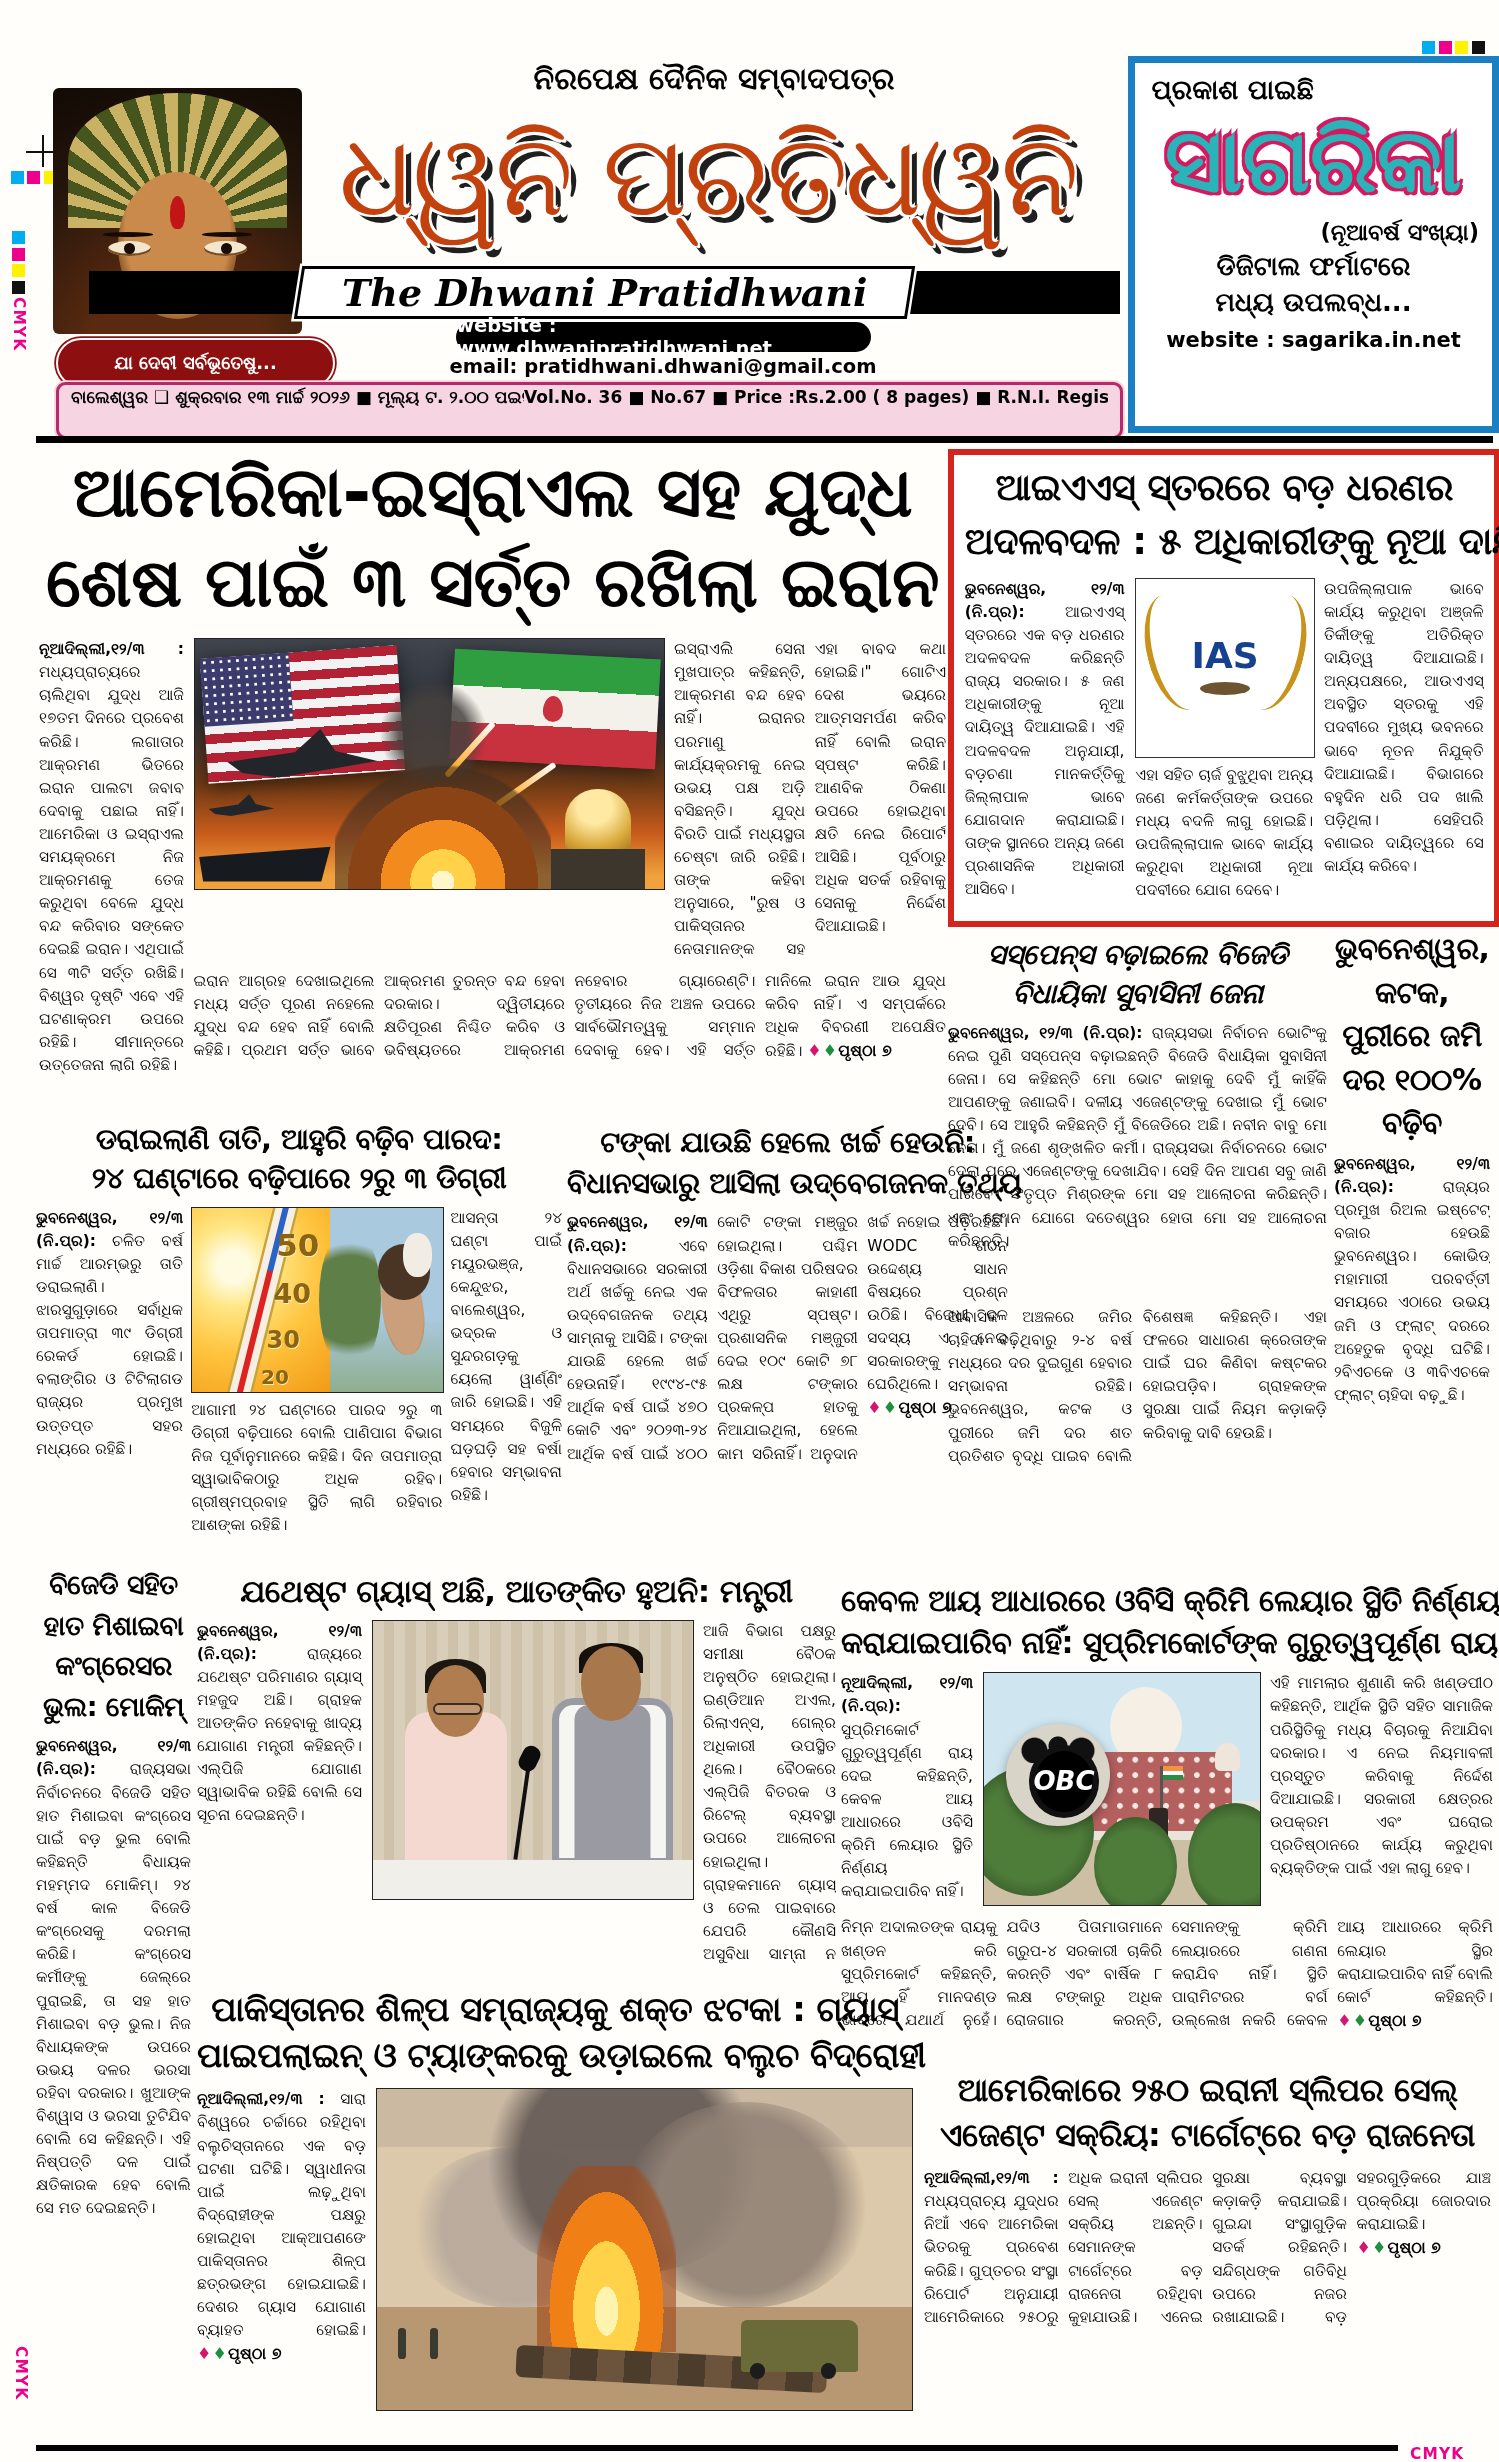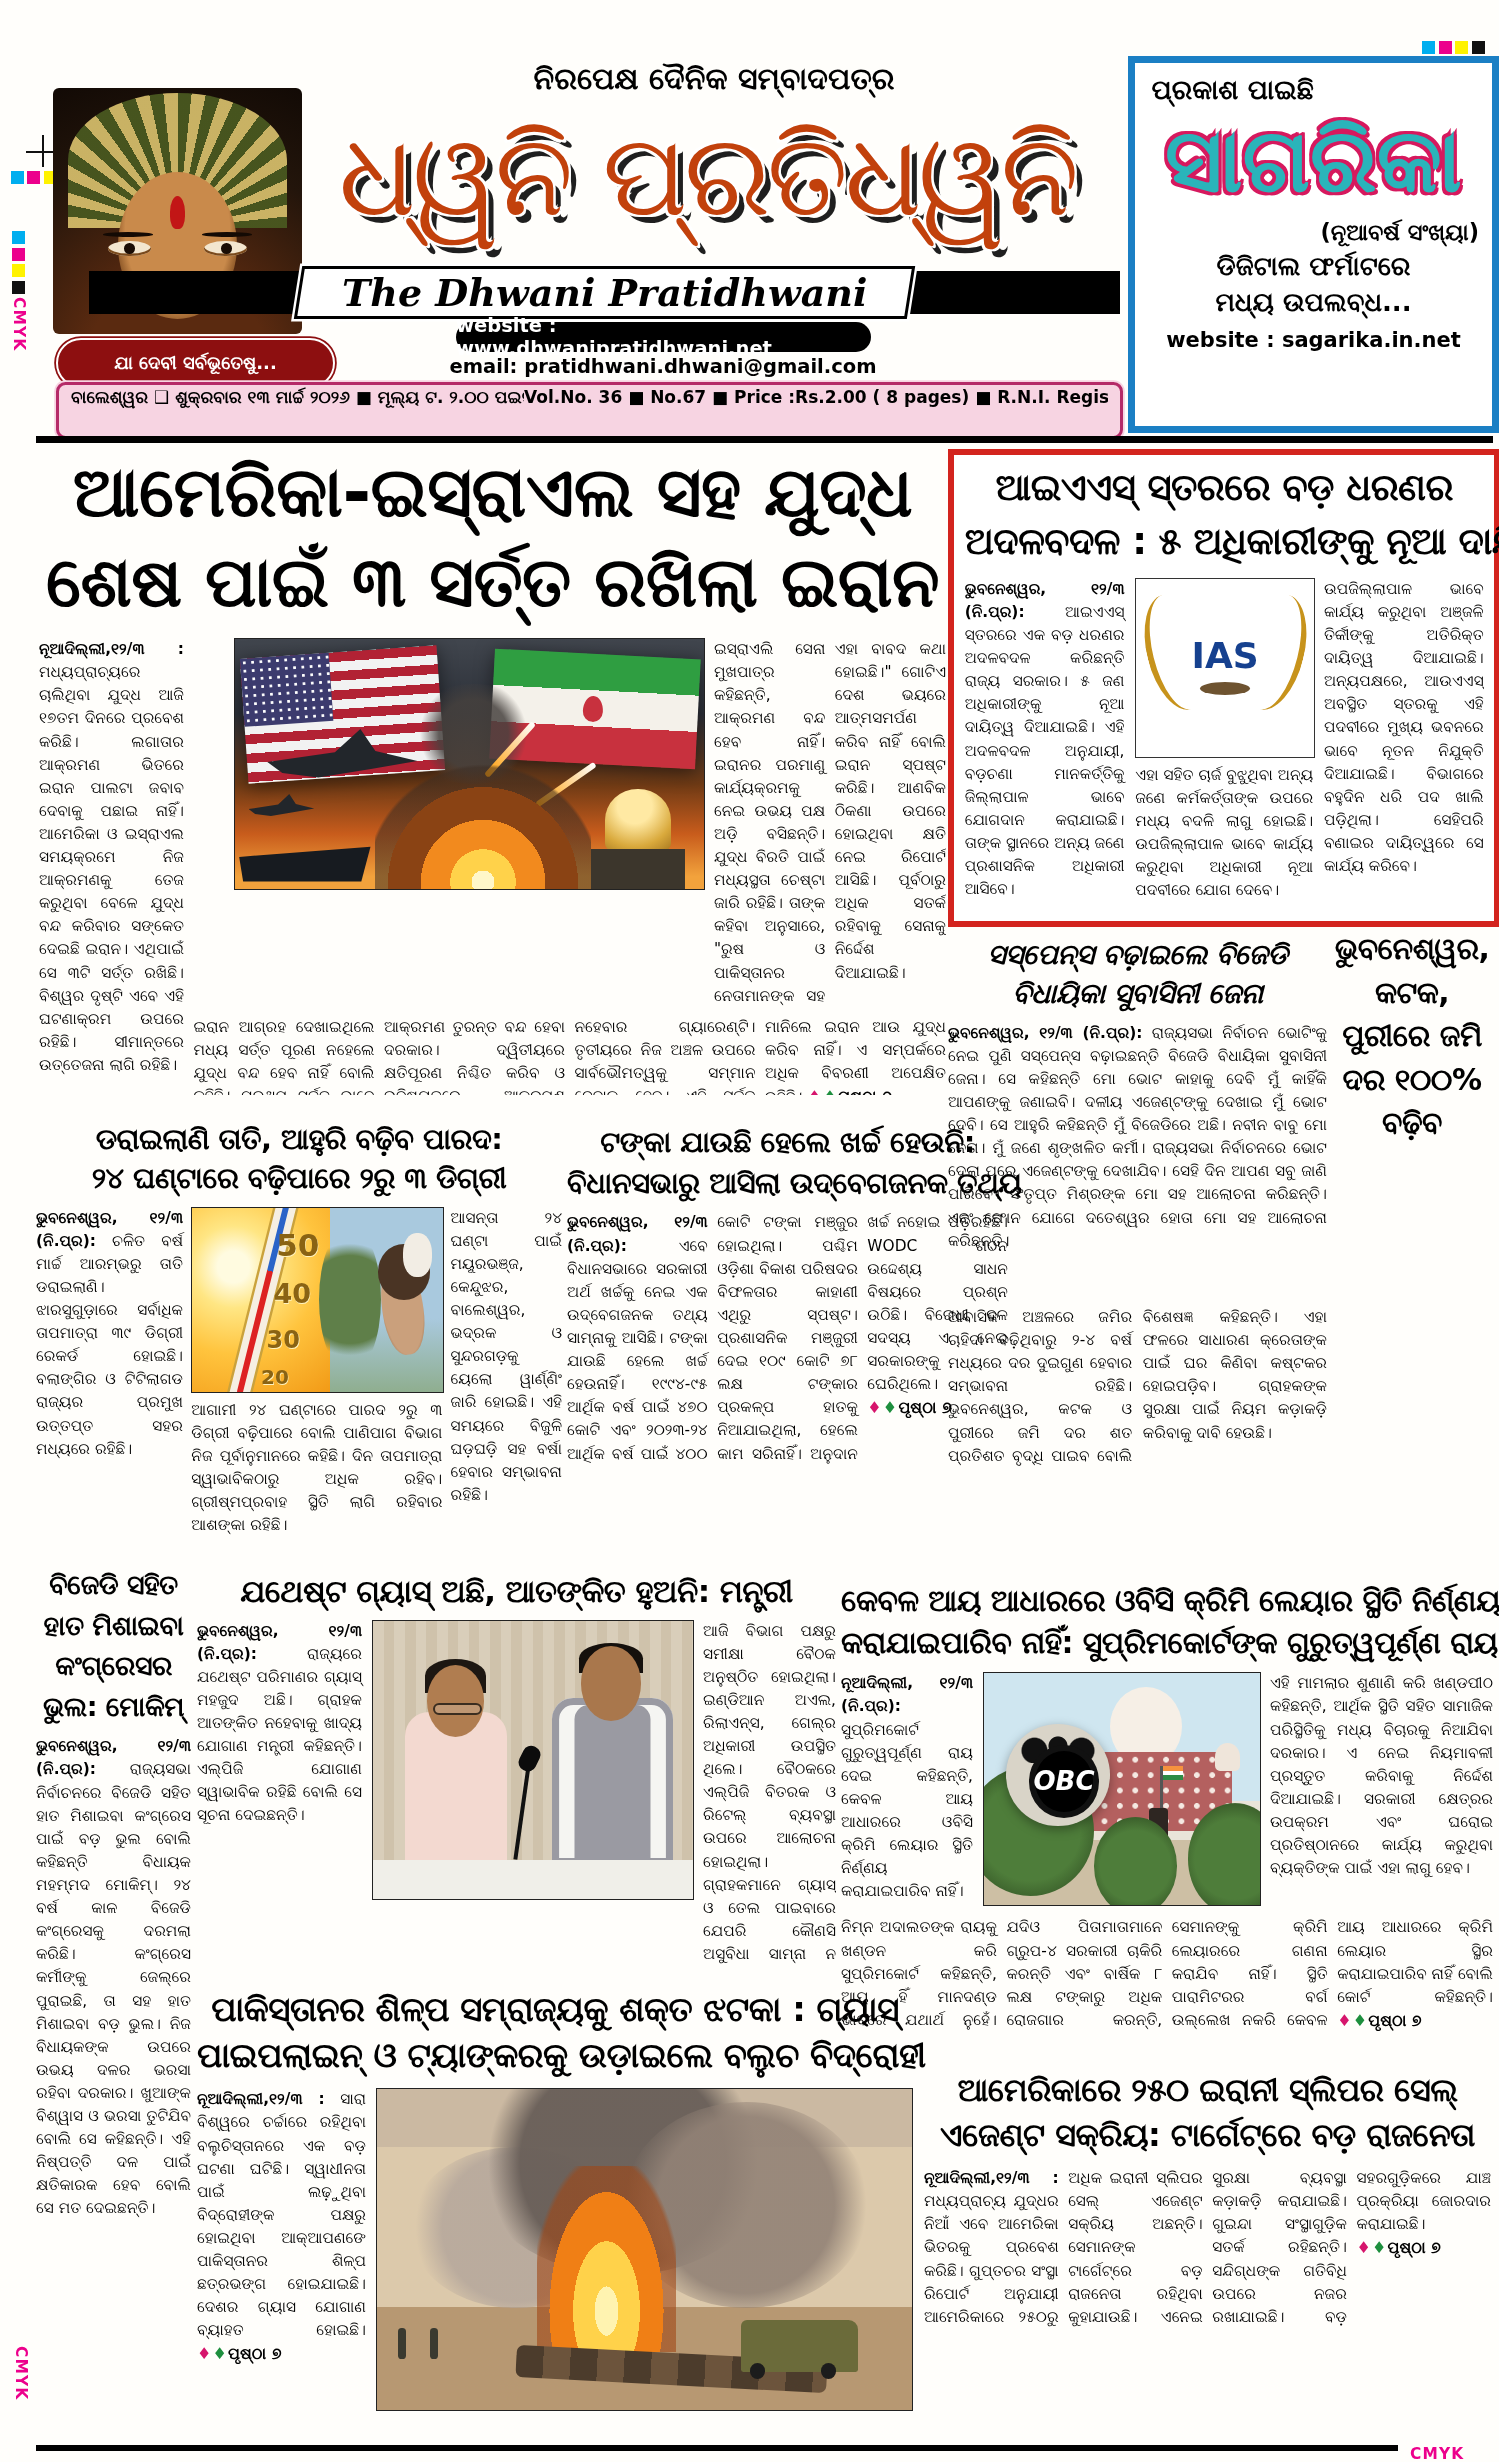--- a/index.html
+++ b/index.html
@@ -69,21 +69,21 @@
   .cont{display:inline-flex;align-items:center;gap:1.2px;font-weight:bold;font-size:16px;white-space:nowrap;}
   .cont .d1{color:#d6156c;font-style:normal;}
   .cont .d2{color:#1e8f3e;font-style:normal;}
 
   
   .main-art{left:39px;top:448px;width:907px;}
   .main-h{font-size:69px;line-height:1.3;white-space:nowrap;}
   .main-body{display:flex;gap:9.5px;margin-top:10.7px;height:457px;overflow:hidden;}
   .m-col1{width:145px;flex:none;}
   .m-right{flex:1;display:flex;flex-direction:column;}
-  .m-row1{display:flex;gap:9.5px;margin-left:40px;}
+  .m-row1{display:flex;gap:9.5px;}
   .m-cols34{flex:1;column-count:2;column-gap:9.5px;}
   .m-row2{column-count:4;column-gap:9.5px;margin-top:8.3px;}
   .war-img{width:469px;height:250px;flex:none;position:relative;overflow:hidden;border:1.2px solid #222;
     background:linear-gradient(180deg,#41464e 0%,#2c3038 30%,#6e3a15 58%,#c85c1c 78%,#f2a23c 95%);}
   .usflag{position:absolute;left:2%;top:5%;width:42%;height:50%;transform:rotate(-4deg);
     background:repeating-linear-gradient(180deg,#b22234 0 9.5px,#f2f2f2 9.5px 19px);box-shadow:0 3.6px 18px rgba(0,0,0,.5);}
   .usflag .canton{position:absolute;left:0;top:0;width:45%;height:54%;background-color:#3c3b6e;
     background-image:radial-gradient(#fff 22%,transparent 25%);background-size:8.3px 8.3px;}
   .irflag{position:absolute;right:1%;top:6%;width:44%;height:44%;transform:rotate(3deg);
     background:linear-gradient(180deg,#2f9e41 0 33%,#f4f1ea 33% 66%,#c8313e 66% 100%);box-shadow:0 3.6px 18px rgba(0,0,0,.5);}
@@ -390,20 +390,24 @@
   <div class="abs mla-art">
     <div class="hl mla-h">ସସ୍ପେନ୍ସ ବଢ଼ାଇଲେ ବିଜେଡି ବିଧାୟିକା ସୁବାସିନୀ ଜେନା</div>
     <div class="mla-b body-txt">
       <span class="dateline">ଭୁବନେଶ୍ୱର, ୧୨/୩ (ନି.ପ୍ର):</span>
       <span>ରାଜ୍ୟସଭା ନିର୍ବାଚନ ଭୋଟିଂକୁ ନେଇ ପୁଣି ସସ୍ପେନ୍ସ ବଢ଼ାଇଛନ୍ତି ବିଜେଡି ବିଧାୟିକା ସୁବାସିନୀ ଜେନା। ସେ କହିଛନ୍ତି ମୋ ଭୋଟ କାହାକୁ ଦେବି ମୁଁ କାହିଁକି ଆପଣଙ୍କୁ ଜଣାଇବି। ଦଳୀୟ ଏଜେଣ୍ଟଙ୍କୁ ଦେଖାଇ ମୁଁ ଭୋଟ ଦେବି। ସେ ଆହୁରି କହିଛନ୍ତି ମୁଁ ବିଜେଡିରେ ଅଛି। ନବୀନ ବାବୁ ମୋ ନେତା। ମୁଁ ଜଣେ ଶୃଙ୍ଖଳିତ କର୍ମୀ। ରାଜ୍ୟସଭା ନିର୍ବାଚନରେ ଭୋଟ ଦେଲା ପରେ ଏଜେଣ୍ଟଙ୍କୁ ଦେଖାଯିବ। ସେହି ଦିନ ଆପଣ ସବୁ ଜାଣି ପାରିବେ। ସଂତୃପ୍ତ ମିଶ୍ରଙ୍କ ମୋ ସହ ଆଲୋଚନା କରିଛନ୍ତି। ଏବଂ ଫୋନ ଯୋଗେ ଦତେଶ୍ୱର ହୋତା ମୋ ସହ ଆଲୋଚନା କରିଛନ୍ତି।</span>
     </div>
   </div>
 
   <div class="abs land-art">
     <div class="hl land-h">ଭୁବନେଶ୍ୱର, କଟକ, ପୁରୀରେ ଜମି ଦର ୧୦୦% ବଢ଼ିବ</div>
+    <div class="land-b body-txt">
+      <span class="dateline">ଭୁବନେଶ୍ୱର, ୧୨/୩ (ନି.ପ୍ର):</span>
+      <span>ରାଜ୍ୟର ପ୍ରମୁଖ ରିଅଲ ଇଷ୍ଟେଟ୍ ବଜାର ହେଉଛି ଭୁବନେଶ୍ୱର। କୋଭିଡ୍ ମହାମାରୀ ପରବର୍ତ୍ତୀ ସମୟରେ ଏଠାରେ ଉଭୟ ଜମି ଓ ଫ୍ଲାଟ୍ ଦରରେ ଅହେତୁକ ବୃଦ୍ଧି ଘଟିଛି। ୨ବିଏଚକେ ଓ ୩ବିଏଚକେ ଫ୍ଲାଟ୍ ଚାହିଦା ବଢ଼ୁଛି।</span>
+    </div>
   </div>
   <div class="abs land-cont body-txt">
     <span>ଆବାସିକ ଅଞ୍ଚଳରେ ଜମିର ଚାହିଦା ବଢ଼ିଥିବାରୁ ୨-୪ ବର୍ଷ ମଧ୍ୟରେ ଦର ଦୁଇଗୁଣ ହେବାର ସମ୍ଭାବନା ରହିଛି। ଭୁବନେଶ୍ୱର, କଟକ ଓ ପୁରୀରେ ଜମି ଦର ଶତ ପ୍ରତିଶତ ବୃଦ୍ଧି ପାଇବ ବୋଲି ବିଶେଷଜ୍ଞ କହିଛନ୍ତି। ଏହା ଫଳରେ ସାଧାରଣ କ୍ରେତାଙ୍କ ପାଇଁ ଘର କିଣିବା କଷ୍ଟକର ହୋଇପଡ଼ିବ। ଗ୍ରାହକଙ୍କ ସୁରକ୍ଷା ପାଇଁ ନିୟମ କଡ଼ାକଡ଼ି କରିବାକୁ ଦାବି ହେଉଛି।</span>
   </div>
 
   <div class="abs weather-art">
     <div class="hl weather-h">ଡରାଇଲାଣି ତାତି, ଆହୁରି ବଢ଼ିବ ପାରଦ:</div>
     <div class="hl weather-h">୨୪ ଘଣ୍ଟାରେ ବଢ଼ିପାରେ ୨ରୁ ୩ ଡିଗ୍ରୀ</div>
     <div class="weather-body body-txt">
       <div class="w-col1">

